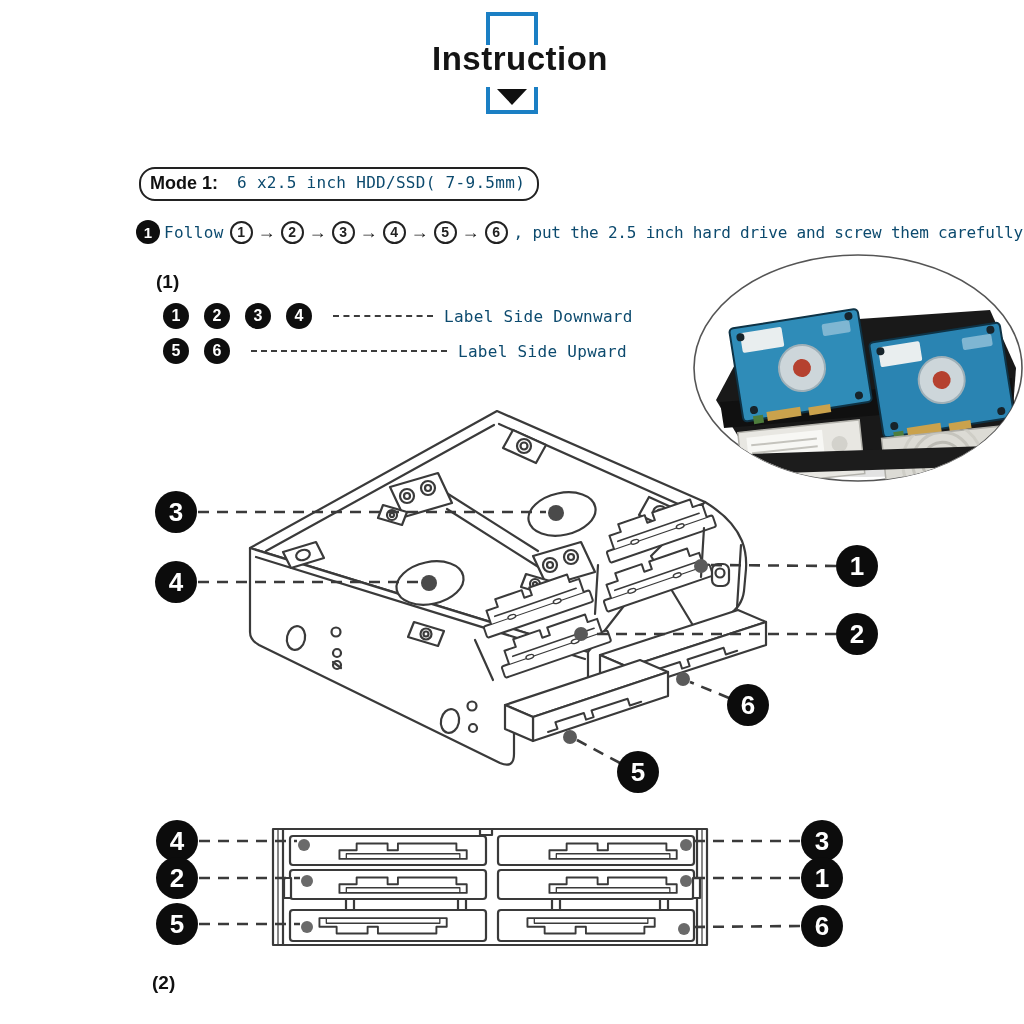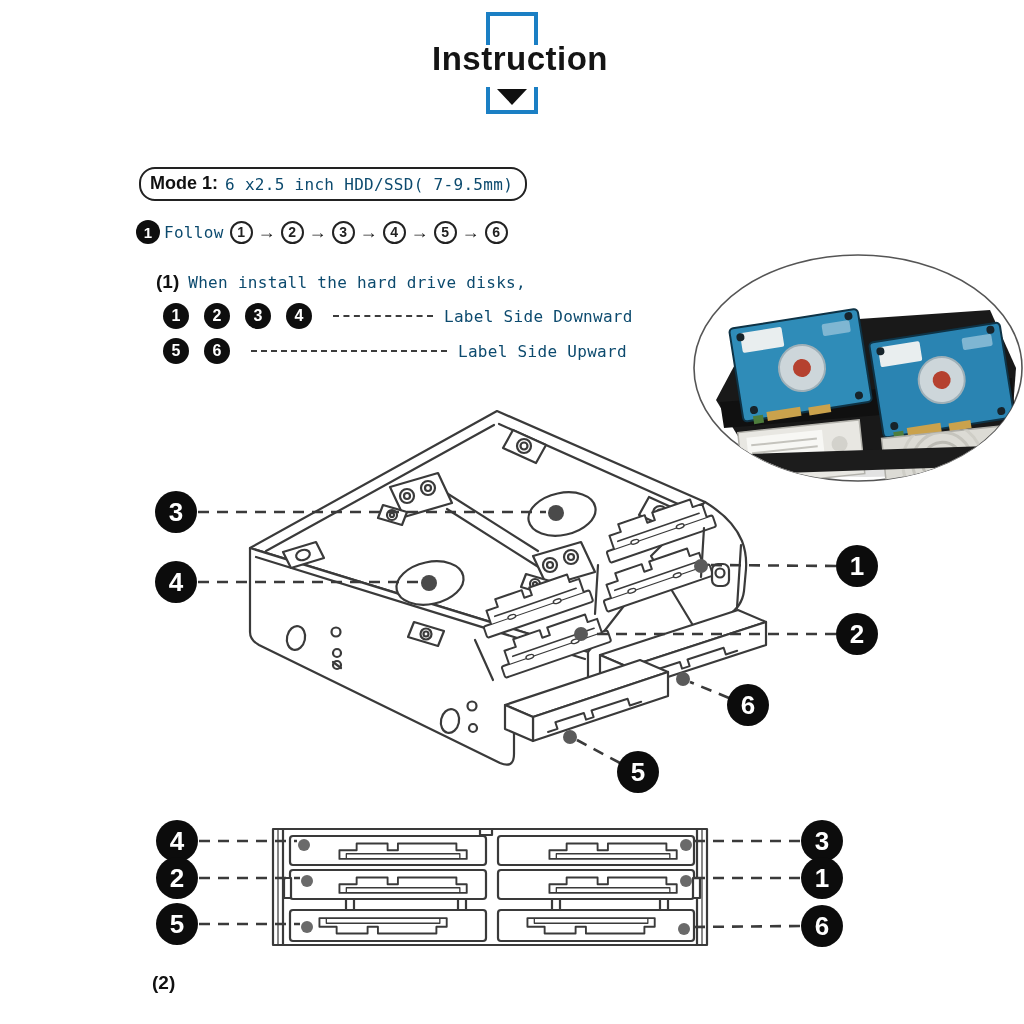--- a/index.html
+++ b/index.html
@@ -10,21 +10,21 @@
   .page-title{top:40px;left:0;right:0;text-align:center;font-size:33px;font-weight:600;
               letter-spacing:.5px;color:#141414;padding-left:16px;}
   .bracket-top{left:486px;top:12px;width:52px;height:33px;box-sizing:border-box;
                border:4px solid #1b7fc4;border-bottom:none;}
   .bracket-bottom{left:486px;top:87px;width:52px;height:27px;box-sizing:border-box;
                border:4px solid #1b7fc4;border-top:none;}
   .tri-down{left:497px;top:89px;width:0;height:0;border-left:15px solid transparent;
             border-right:15px solid transparent;border-top:16px solid #101010;}
   
   .mode-box{left:139px;top:167px;border:2px solid #222;border-radius:16px;
-            padding:4px 12px 5px 9px;display:flex;align-items:flex-end;gap:7px;background:#fff;}
+            padding:4px 12px 5px 9px;display:flex;align-items:flex-start;gap:19px;background:#fff;}
   .mode-label{font-size:18px;font-weight:700;color:#111;}
   .mono{font-family:"DejaVu Sans Mono","Liberation Mono",monospace;color:#0c4a6e;}
   .t16{font-size:16px;letter-spacing:.3px;}
   .t16n{font-size:16px;letter-spacing:-.2px;}
   
   .badge{background:#0e0e0e;color:#fff;border-radius:50%;display:inline-flex;
          align-items:center;justify-content:center;font-weight:700;}
   .badge-sm{width:24px;height:24px;font-size:15px;flex:none;}
   .badge-md{width:26px;height:26px;font-size:16px;flex:none;}
   .ring{width:23px;height:23px;box-sizing:border-box;border:2px solid #222;border-radius:50%;
@@ -69,25 +69,25 @@
       <span class="ring">2</span>
       <span class="arrow">→</span>
       <span class="ring">3</span>
       <span class="arrow">→</span>
       <span class="ring">4</span>
       <span class="arrow">→</span>
       <span class="ring">5</span>
       <span class="arrow">→</span>
       <span class="ring">6</span>
     </span>
+    <span class="mono t16n">, put the 2.5 inch hard drive and screw them carefully</span>
   </div>
 
   <div class="abs note-head">
     <span class="idx">(1)</span>
-    <span class="mono t16">When install the hard drive disks,</span>
   </div>
   <div class="abs note-row" style="left:163px;top:303px;">
     <span class="badge badge-md">1</span>
     <span class="badge badge-md">2</span>
     <span class="badge badge-md">3</span>
     <span class="badge badge-md">4</span>
     <span class="leader" style="width:100px;margin-left:6px;"></span>
     <span class="mono t16" style="margin-left:-4px;">Label Side Downward</span>
   </div>
   <div class="abs note-row" style="left:163px;top:338px;">

